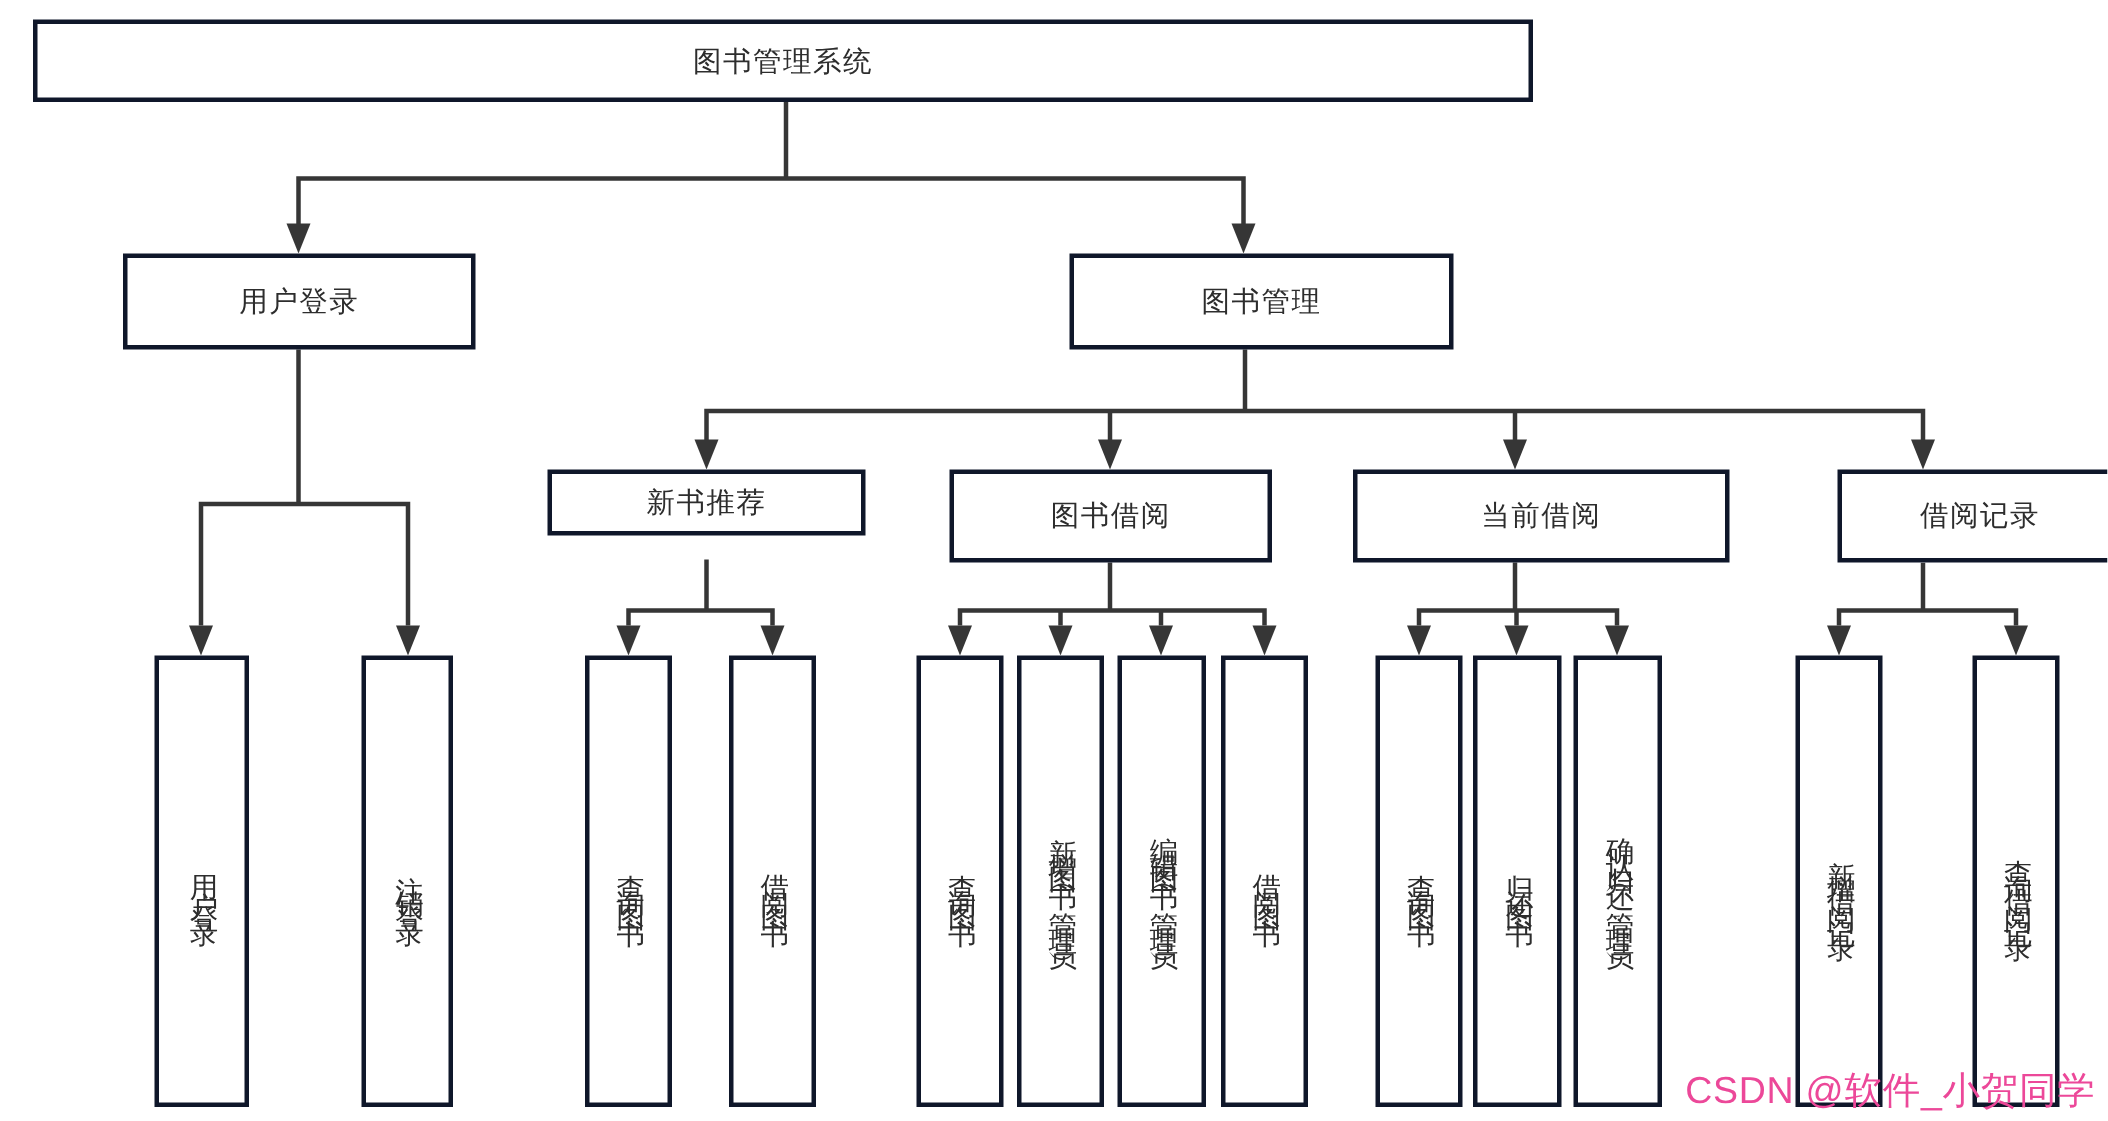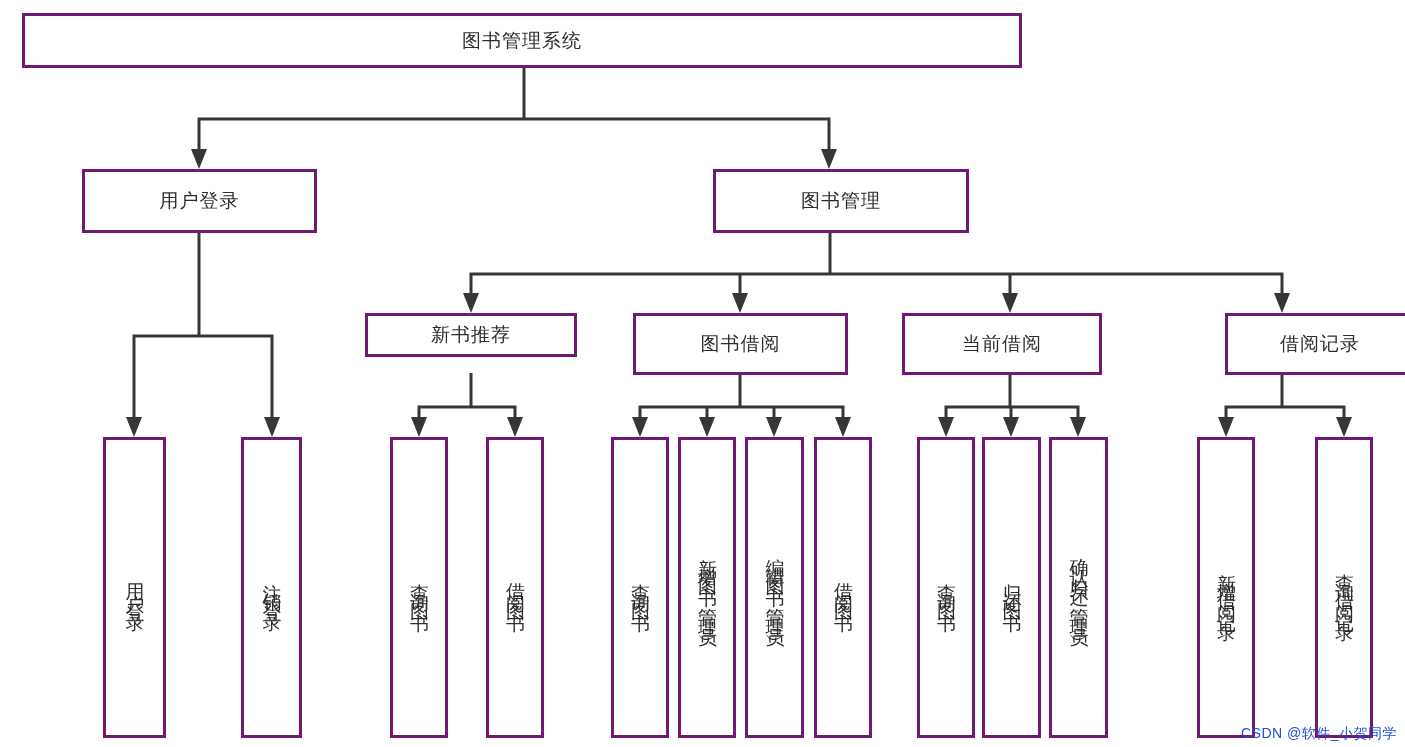--- a/index.html
+++ b/index.html
@@ -8,40 +8,40 @@
     width:1405px;height:747px;
     background:#ffffff;
     font-family:"Liberation Sans","DejaVu Sans",sans-serif;
     color:#2d2d2d;
     overflow:hidden;
   }
   .connectors{position:absolute;left:0;top:0;width:1405px;height:747px;z-index:1;}
   .node{
     position:absolute;
     box-sizing:border-box;
-    border:3px solid #701a75;
+    border:3px solid #0f172a;
     background:#ffffff;
     display:flex;align-items:center;justify-content:center;
     z-index:2;
   }
   .h-label{font-size:19px;letter-spacing:1px;white-space:nowrap;}
   .leaf .v-label{
     writing-mode:vertical-rl;
     text-orientation:mixed;
     font-size:19px;
     line-height:1.1;
     letter-spacing:10px;
     white-space:nowrap;
   }
   .watermark{
     position:absolute;
     right:8px;bottom:4px;
-    font-size:14px;
+    font-size:25px;
     letter-spacing:0.5px;
-    color:#1d4ed8;
+    color:#ec4899;
     z-index:5;
     white-space:nowrap;
     margin-left:10px;
   }
 </style>
 </head>
 <body>
 
 <div class="stage">
 
@@ -103,21 +103,21 @@
   <div class="node" style="left:713px;top:169px;width:256px;height:64px">
     <span class="h-label">图书管理</span>
   </div>
 
   <div class="node" style="left:365px;top:313px;width:212px;height:44px">
     <span class="h-label">新书推荐</span>
   </div>
   <div class="node" style="left:633px;top:313px;width:215px;height:62px">
     <span class="h-label">图书借阅</span>
   </div>
-  <div class="node" style="left:902px;top:313px;width:200px;height:62px">
+  <div class="node" style="left:902px;top:313px;width:251px;height:62px">
     <span class="h-label">当前借阅</span>
   </div>
   <div class="node" style="left:1225px;top:313px;width:190px;height:62px">
     <span class="h-label">借阅记录</span>
   </div>
 
   <div class="node leaf" style="left:103px;top:437px;width:63px;height:301px">
     <span class="v-label">用户登录</span>
   </div>
   <div class="node leaf" style="left:241px;top:437px;width:61px;height:301px">

